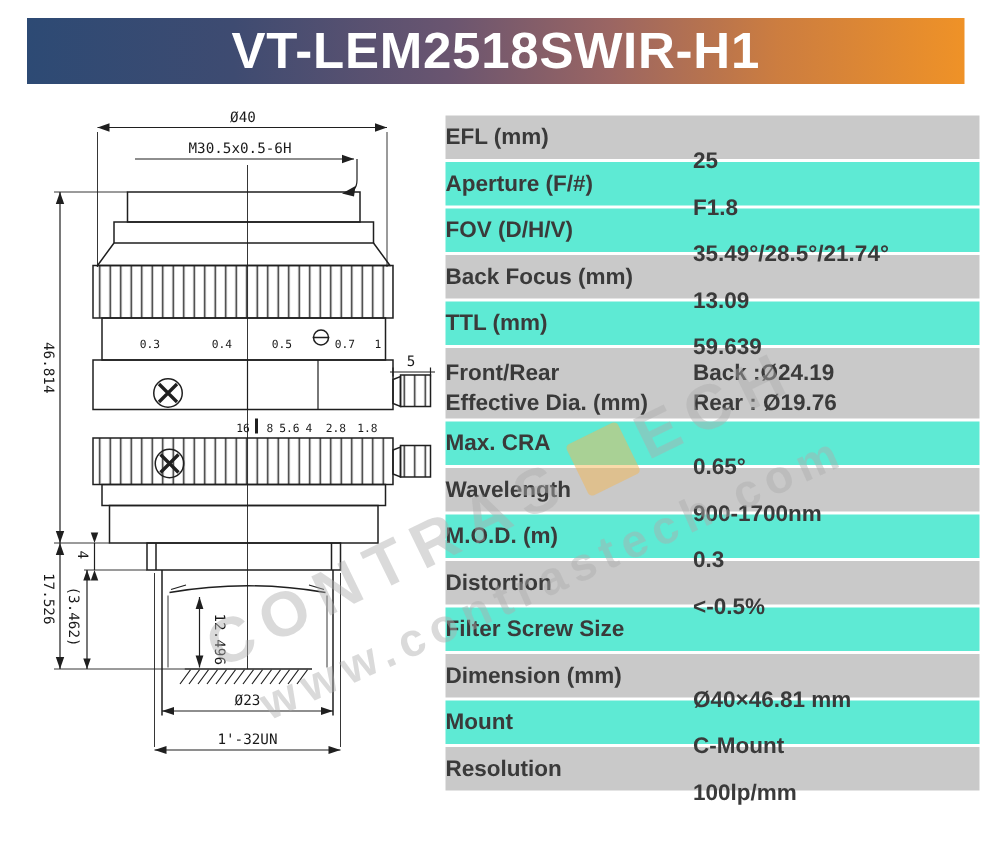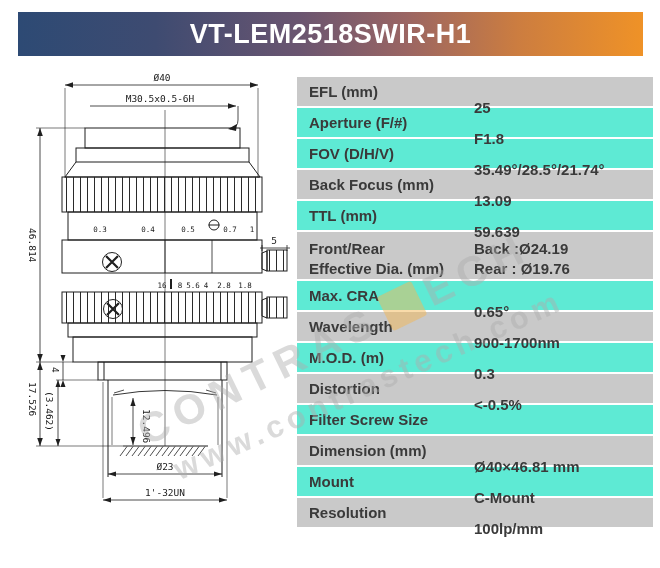--- a/index.html
+++ b/index.html
@@ -6,29 +6,29 @@
   body{
     width:660px;height:568px;position:relative;background:#ffffff;
     font-family:"Liberation Sans", sans-serif;overflow:hidden;
   }
   .header-bar{
     position:absolute;left:18px;top:12px;width:625px;height:44px;
     background:linear-gradient(90deg,#2d4a74 0%,#3e4b71 22%,#6a5570 45%,#9a6563 62%,#cc7d40 80%,#ef9227 100%);
     display:flex;align-items:center;justify-content:center;
   }
   .header-title{
-    color:#ffffff;font-size:27px;font-weight:bold;letter-spacing:0.5px;
+    color:#ffffff;font-size:34px;font-weight:bold;letter-spacing:0.5px;
   }
   .spec-table{position:absolute;left:297px;top:77px;width:356px;}
   .spec-row{display:flex;align-items:center;height:29px;margin-bottom:2px;
     color:#3a3a3a;font-size:15px;font-weight:bold;}
   .spec-row.g{background:#c9c9c9;}
   .spec-row.w{background:#5eead4;}
   .spec-row.tall{height:47px;align-items:flex-end;}
-  .cell-label{width:165px;padding-left:12px;flex:none;line-height:17px;}
+  .cell-label{width:165px;padding-left:0;flex:none;line-height:17px;}
   .cell-value{flex:1;line-height:17px;margin-top:32px;}
   .two-line span{display:block;line-height:20px;}
   svg{position:absolute;left:0;top:60px;}
   svg text{fill:#1a1a1a;font-family:"DejaVu Sans Mono", monospace;}
   .dimtxt{font-size:9.5px;}
   .scaletxt{font-size:7.5px;}
   .watermark-brand{
     position:absolute;left:130px;top:412px;transform:rotate(-26deg);transform-origin:left top;
     display:flex;align-items:center;gap:8px;pointer-events:none;z-index:5;
     font-size:42px;font-weight:bold;letter-spacing:8px;color:rgba(172,172,172,0.45);white-space:nowrap;

